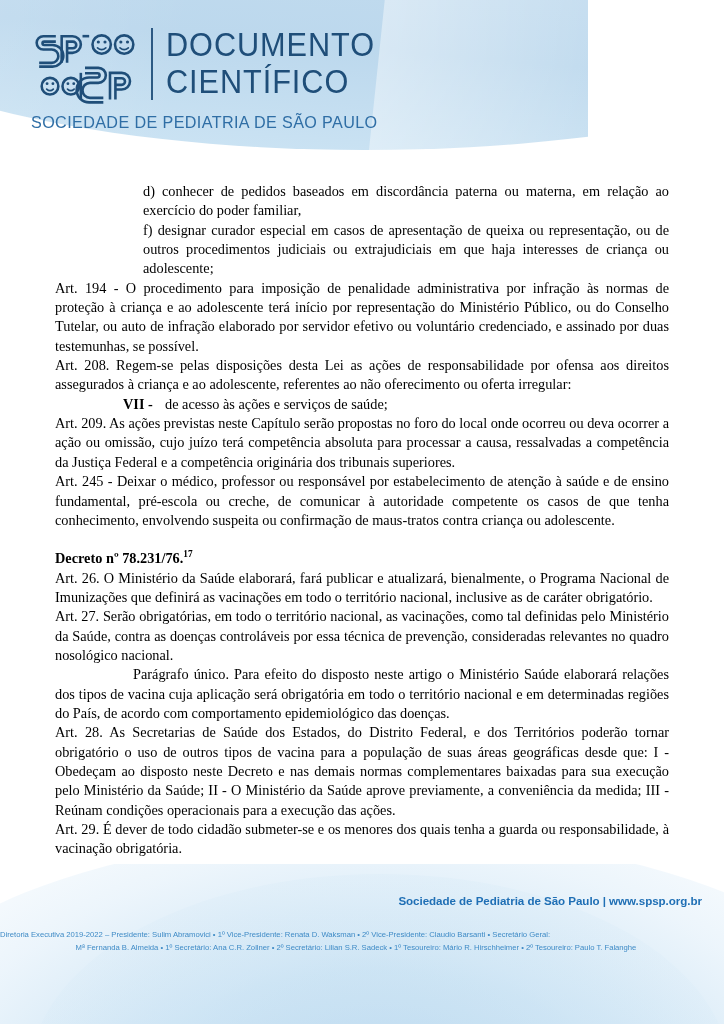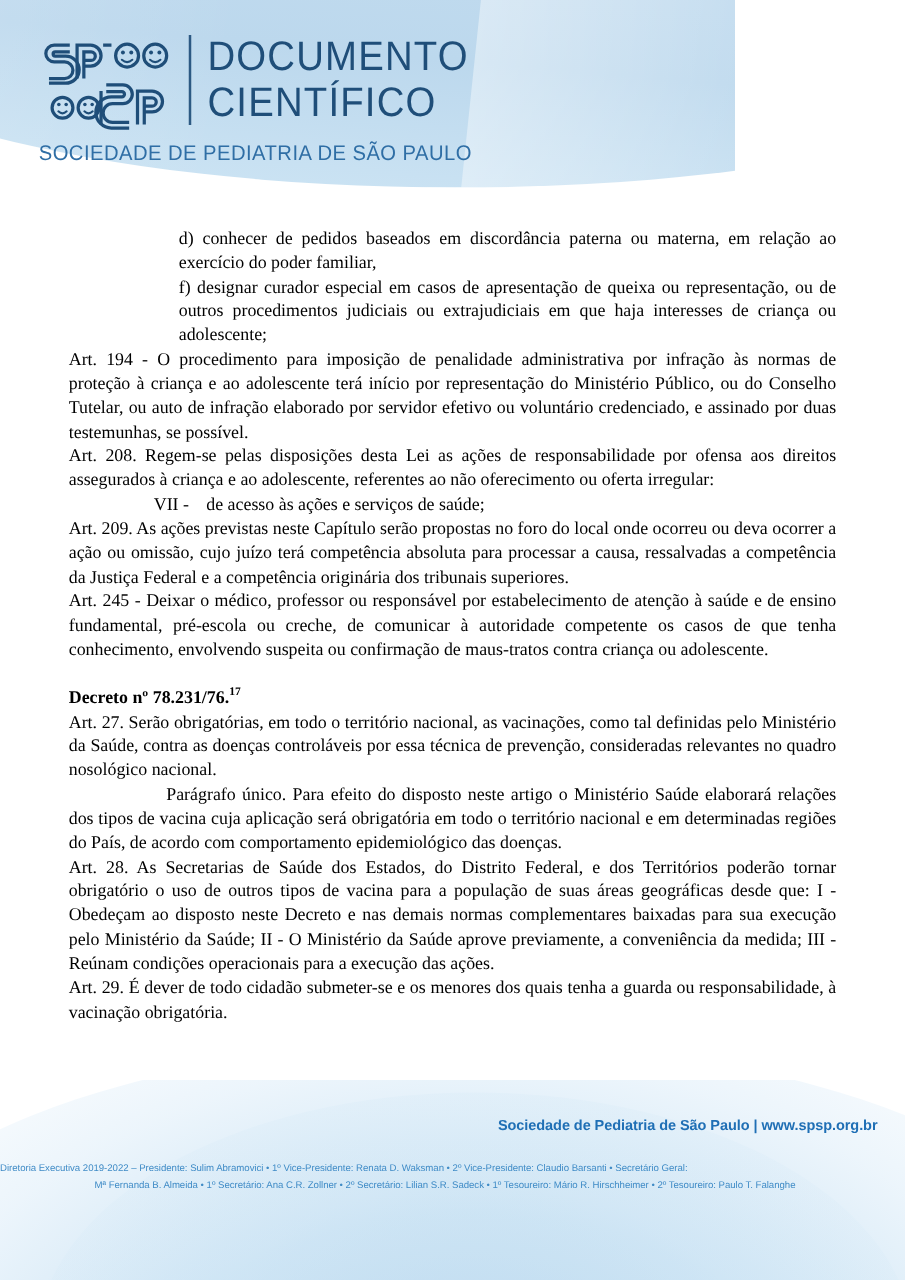--- a/index.html
+++ b/index.html
@@ -118,21 +118,21 @@
   .para.indent-sub {
     padding-left: 88px;
   }
   .para.first-indent {
     text-indent: 78px;
   }
   .para.vii-line {
     padding-left: 0;
     text-align: left;
   }
-  .vii-label { display: inline-block; width: 110px; padding-left: 68px; box-sizing: border-box; }
+  .vii-label { display: inline-block; width: 110px; padding-left: 68px; box-sizing: border-box; font-weight: bold; }
 
   .spacer-sm { height: 19px; }
   .heading {
     font-size: 14.3px;
     line-height: 19.35px;
     font-weight: bold;
     margin: 0;
     text-align: left;
   }
   .heading sup { font-size: 9.3px; vertical-align: super; line-height: 0; }
@@ -290,20 +290,21 @@
   <p class="para vii-line"><span class="vii-label">VII -</span><span>de acesso às ações e serviços de saúde;</span></p>
 
   <p class="para">Art. 209. As ações previstas neste Capítulo serão propostas no foro do local onde ocorreu ou deva ocorrer a ação ou omissão, cujo juízo terá competência absoluta para processar a causa, ressalvadas a competência da Justiça Federal e a competência originária dos tribunais superiores.</p>
   <p class="para">Art. 245 - Deixar o médico, professor ou responsável por estabelecimento de atenção à saúde e de ensino fundamental, pré-escola ou creche, de comunicar à autoridade competente os casos de que tenha conhecimento, envolvendo suspeita ou confirmação de maus-tratos contra criança ou adolescente.</p>
 
   <div class="spacer-sm"></div>
 
   <p class="heading"><span>Decreto nº 78.231/76.</span><sup>17</sup></p>
 
 
+  <p class="para">Art. 26. O Ministério da Saúde elaborará, fará publicar e atualizará, bienalmente, o Programa Nacional de Imunizações que definirá as vacinações em todo o território nacional, inclusive as de caráter obrigatório.</p>
   <p class="para">Art. 27. Serão obrigatórias, em todo o território nacional, as vacinações, como tal definidas pelo Ministério da Saúde, contra as doenças controláveis por essa técnica de prevenção, consideradas relevantes no quadro nosológico nacional.</p>
   <p class="para first-indent">Parágrafo único. Para efeito do disposto neste artigo o Ministério Saúde elaborará relações dos tipos de vacina cuja aplicação será obrigatória em todo o território nacional e em determinadas regiões do País, de acordo com comportamento epidemiológico das doenças.</p>
   <p class="para">Art. 28. As Secretarias de Saúde dos Estados, do Distrito Federal, e dos Territórios poderão tornar obrigatório o uso de outros tipos de vacina para a população de suas áreas geográficas desde que: I - Obedeçam ao disposto neste Decreto e nas demais normas complementares baixadas para sua execução pelo Ministério da Saúde; II - O Ministério da Saúde aprove previamente, a conveniência da medida; III - Reúnam condições operacionais para a execução das ações.</p>
   <p class="para">Art. 29. É dever de todo cidadão submeter-se e os menores dos quais tenha a guarda ou responsabilidade, à vacinação obrigatória.</p>
 </div>
 
 <div class="footer">
   <div class="footer-bg"></div>
   <div class="footer-bg2"></div>
 

